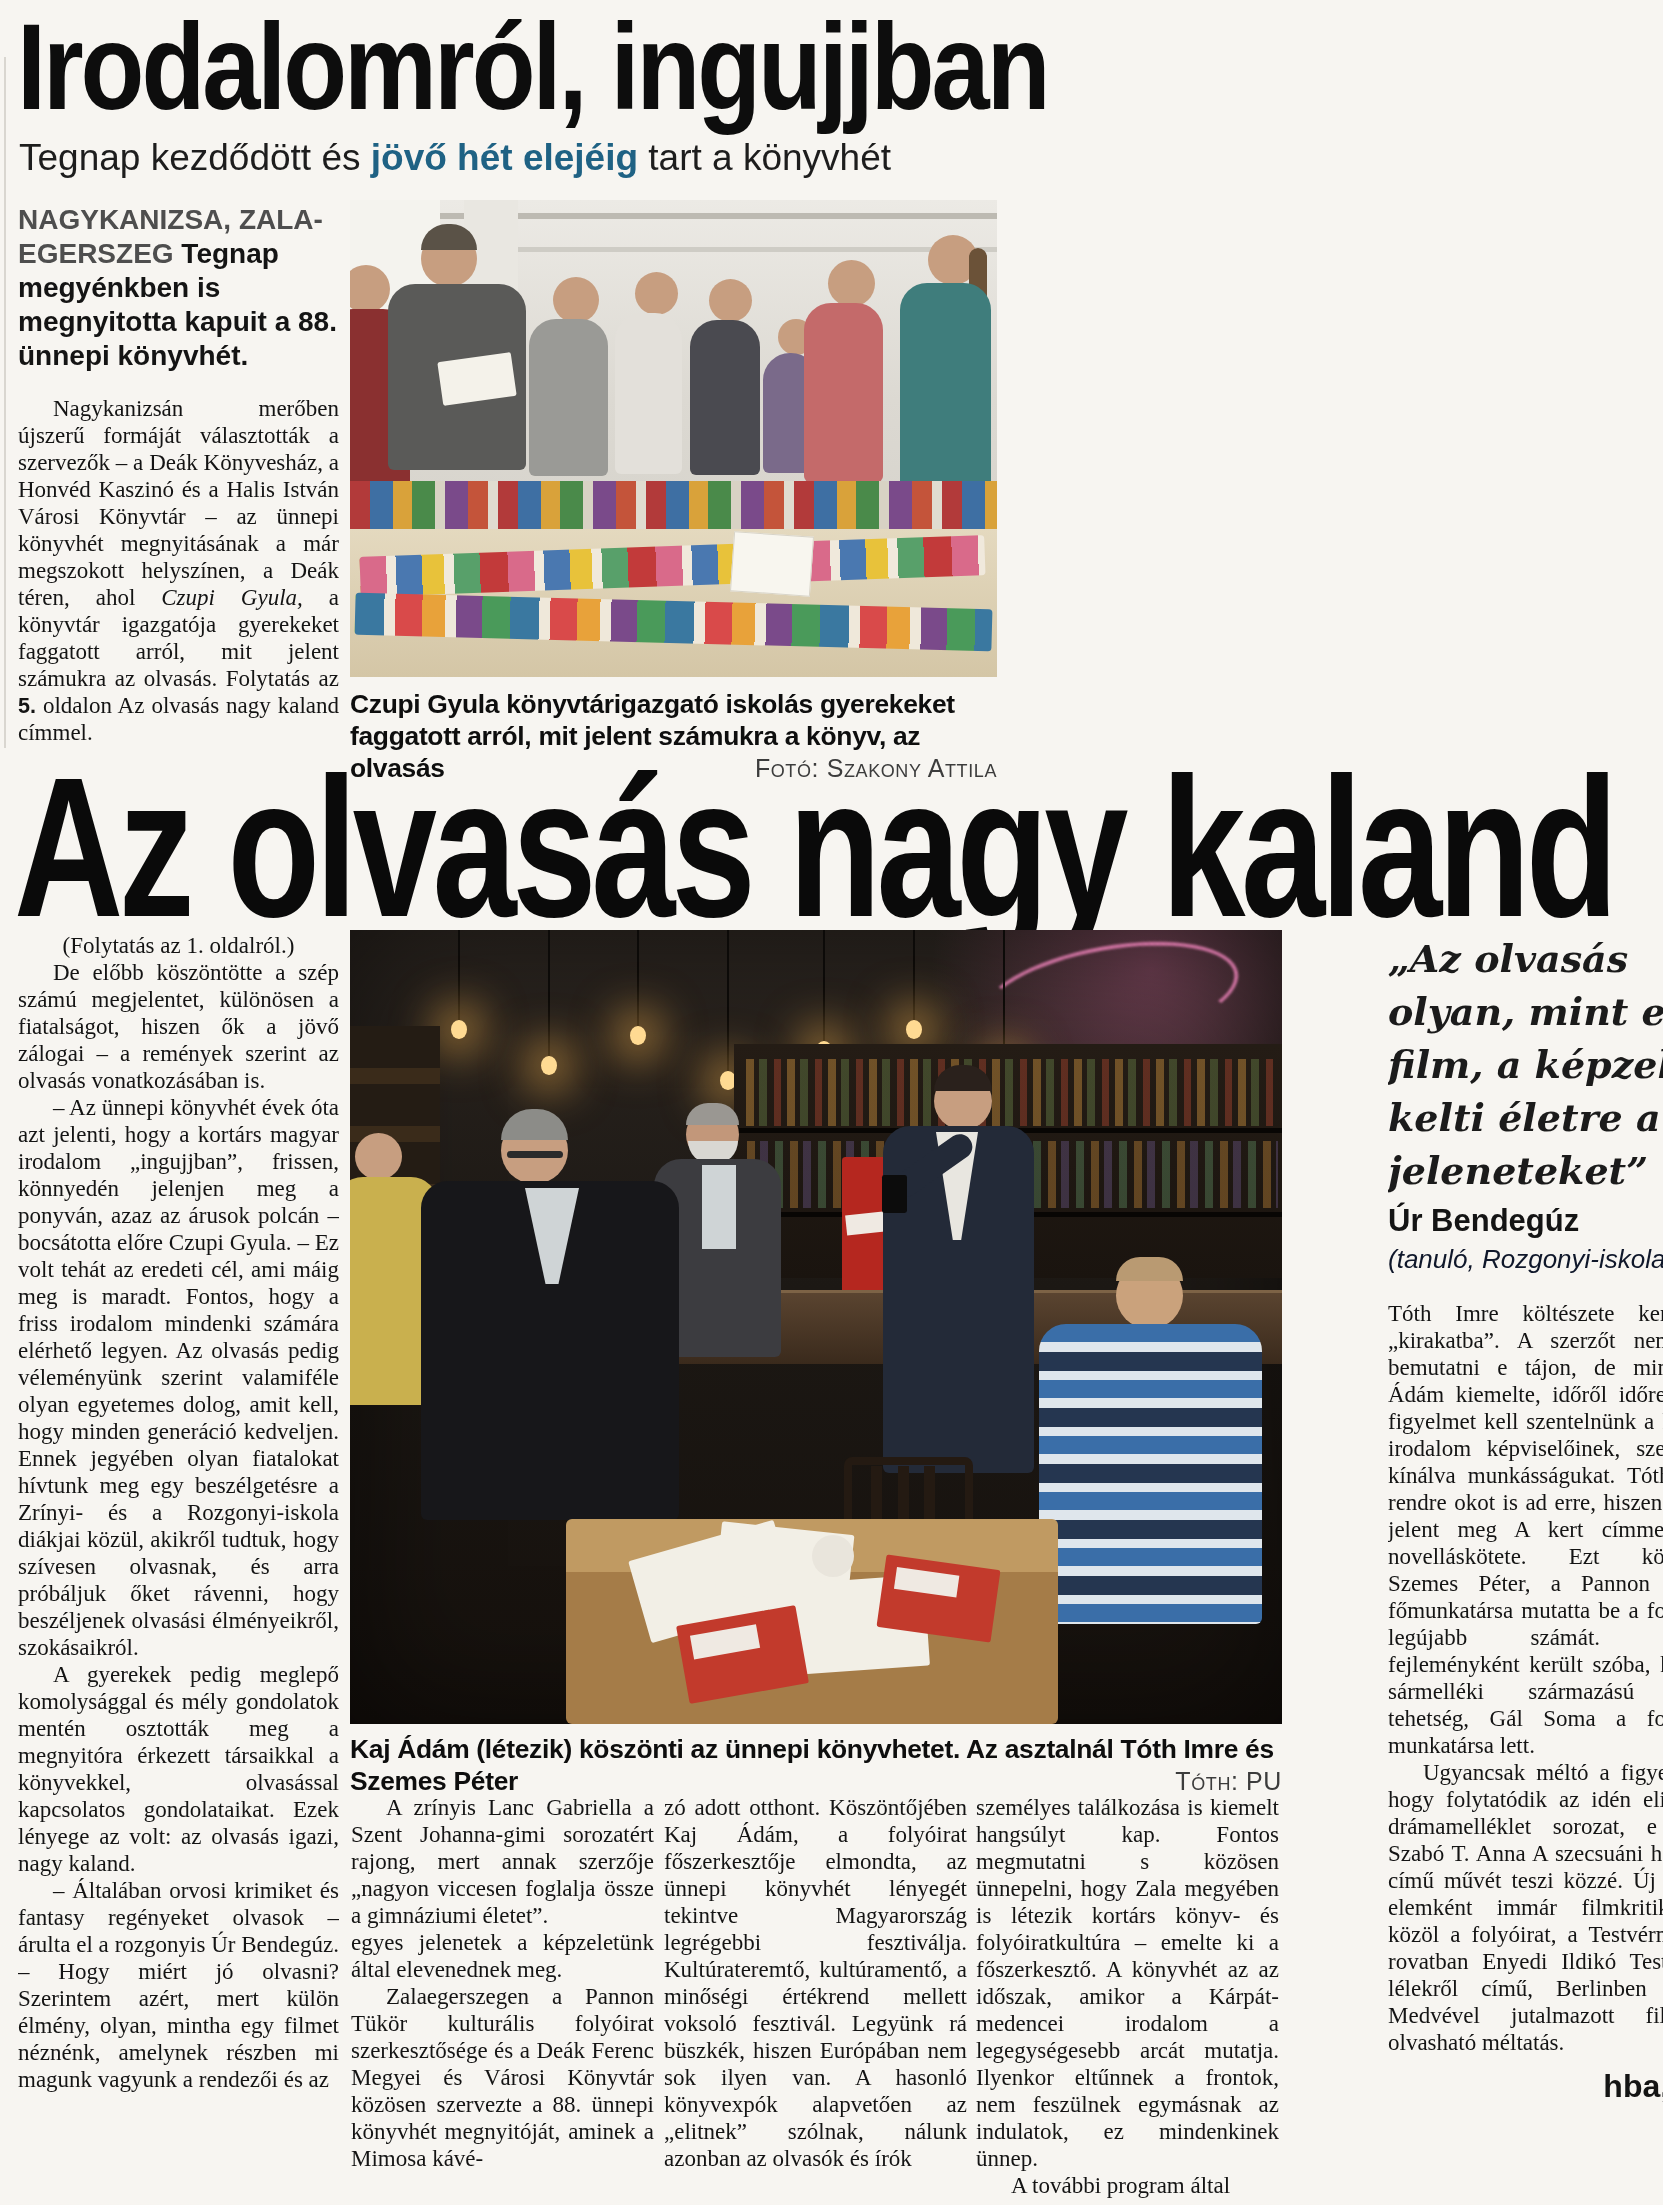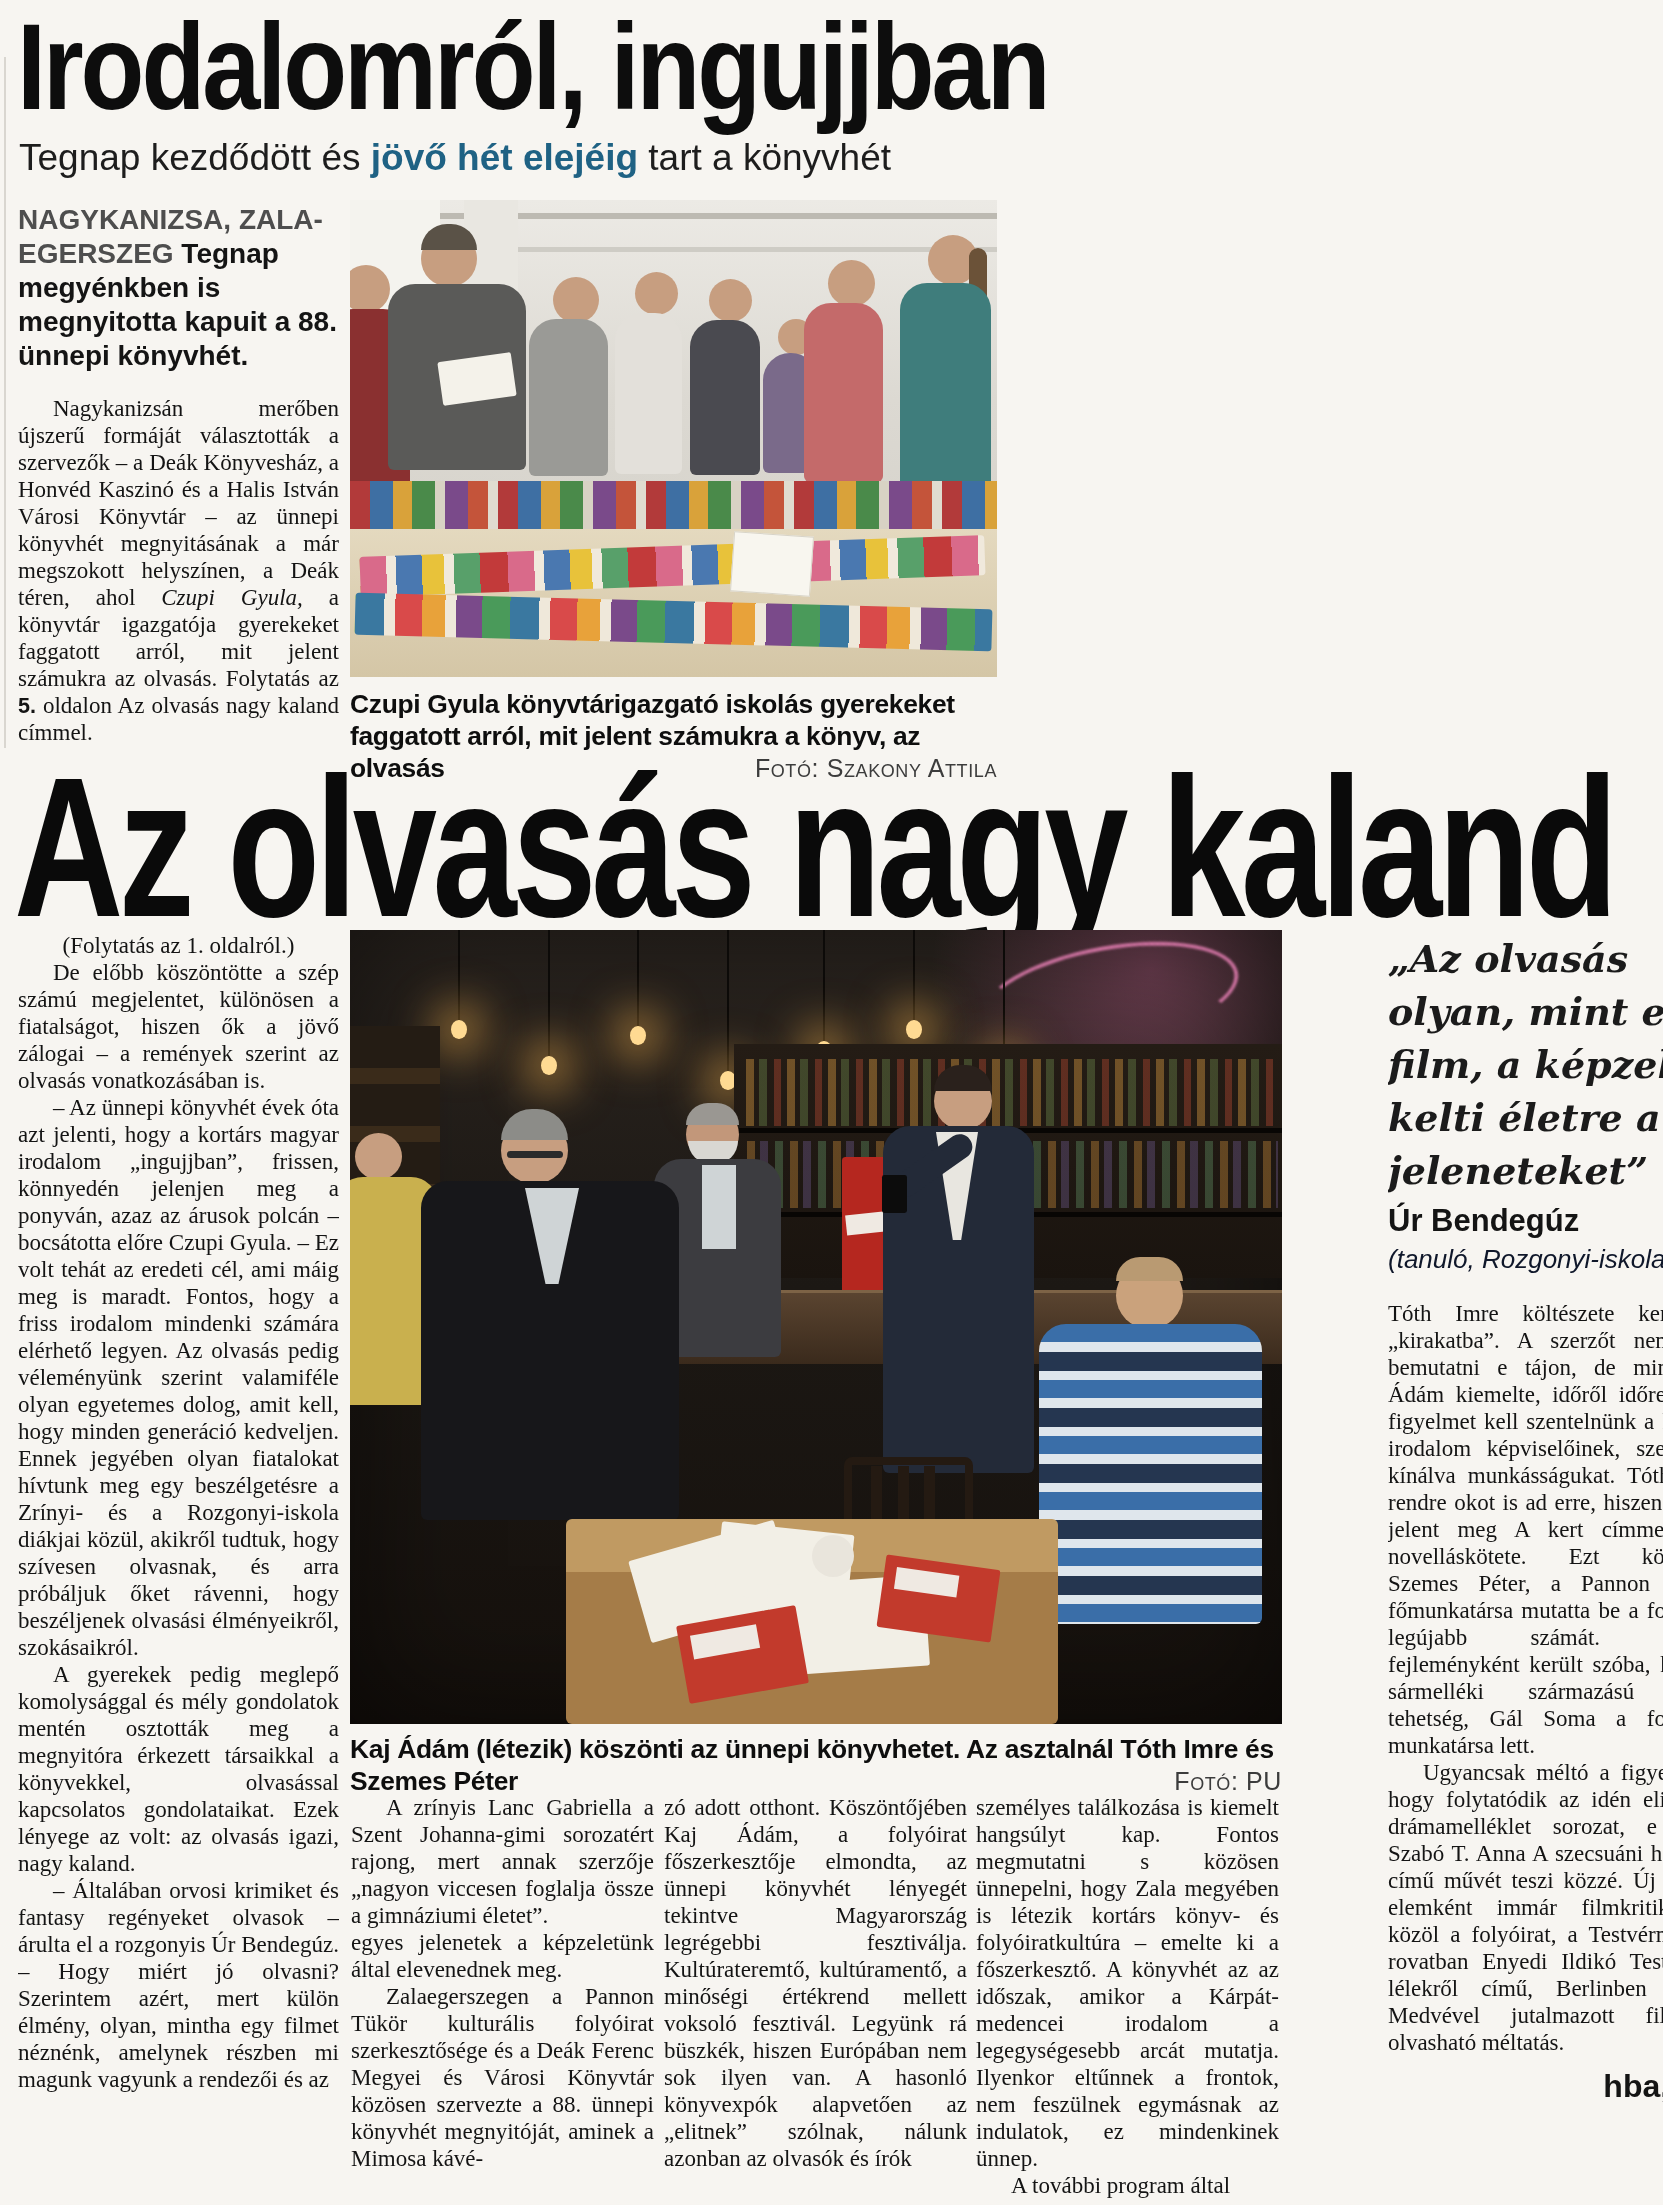--- a/index.html
+++ b/index.html
@@ -202,21 +202,21 @@
       <div class="paper" style="left:368px;top:598px;width:133px;height:73px;transform:rotate(6deg);"></div>
       <div class="paper" style="left:420px;top:650px;width:157px;height:91px;transform:rotate(-4deg);"></div>
       <div class="mag" style="left:531px;top:632px;width:115px;height:73px;transform:rotate(8deg);"></div>
       <div class="mag" style="left:332px;top:685px;width:121px;height:79px;transform:rotate(-10deg);"></div>
       <div class="abs" style="left:462px;top:605px;width:42px;height:42px;border-radius:50%;background:#e9e5dc;"></div>
     </div>
   </div>
 
   <div class="caption cap2">
     <span>Kaj Ádám (létezik) köszönti az ünnepi könyvhetet. Az asztalnál Tóth Imre és Szemes Péter</span>
-    <span class="credit">Fotó: PU</span>
+    <span class="credit">Tóth: PU</span>
   </div>
 
   <div class="col botcol c2">
     <p class="body ind">A zrínyis Lanc Gabriella a Szent Johanna-gimi sorozatért rajong, mert annak szerzője „nagyon viccesen foglalja össze a gimnáziumi életet”.</p>
     <p class="body">egyes jelenetek a képzeletünk által elevenednek meg.</p>
     <p class="body ind">Zalaegerszegen a Pannon Tükör kulturális folyóirat szerkesztősége és a Deák Ferenc Megyei és Városi Könyvtár közösen szervezte a 88. ünnepi könyvhét megnyitóját, aminek a Mimosa kávé-</p>
   </div>
   <div class="col botcol c3">
     <p class="body">zó adott otthont. Köszöntőjében Kaj Ádám, a folyóirat főszerkesztője elmondta, az ünnepi könyvhét lényegét tekintve Magyarország legrégebbi fesztiválja. Kultúrateremtő, kultúramentő, a minőségi értékrend mellett voksoló fesztivál. Legyünk rá büszkék, hiszen Európában nem sok ilyen van. A hasonló könyvexpók alapvetően az „elitnek” szólnak, nálunk azonban az olvasók és írók</p>
   </div>

